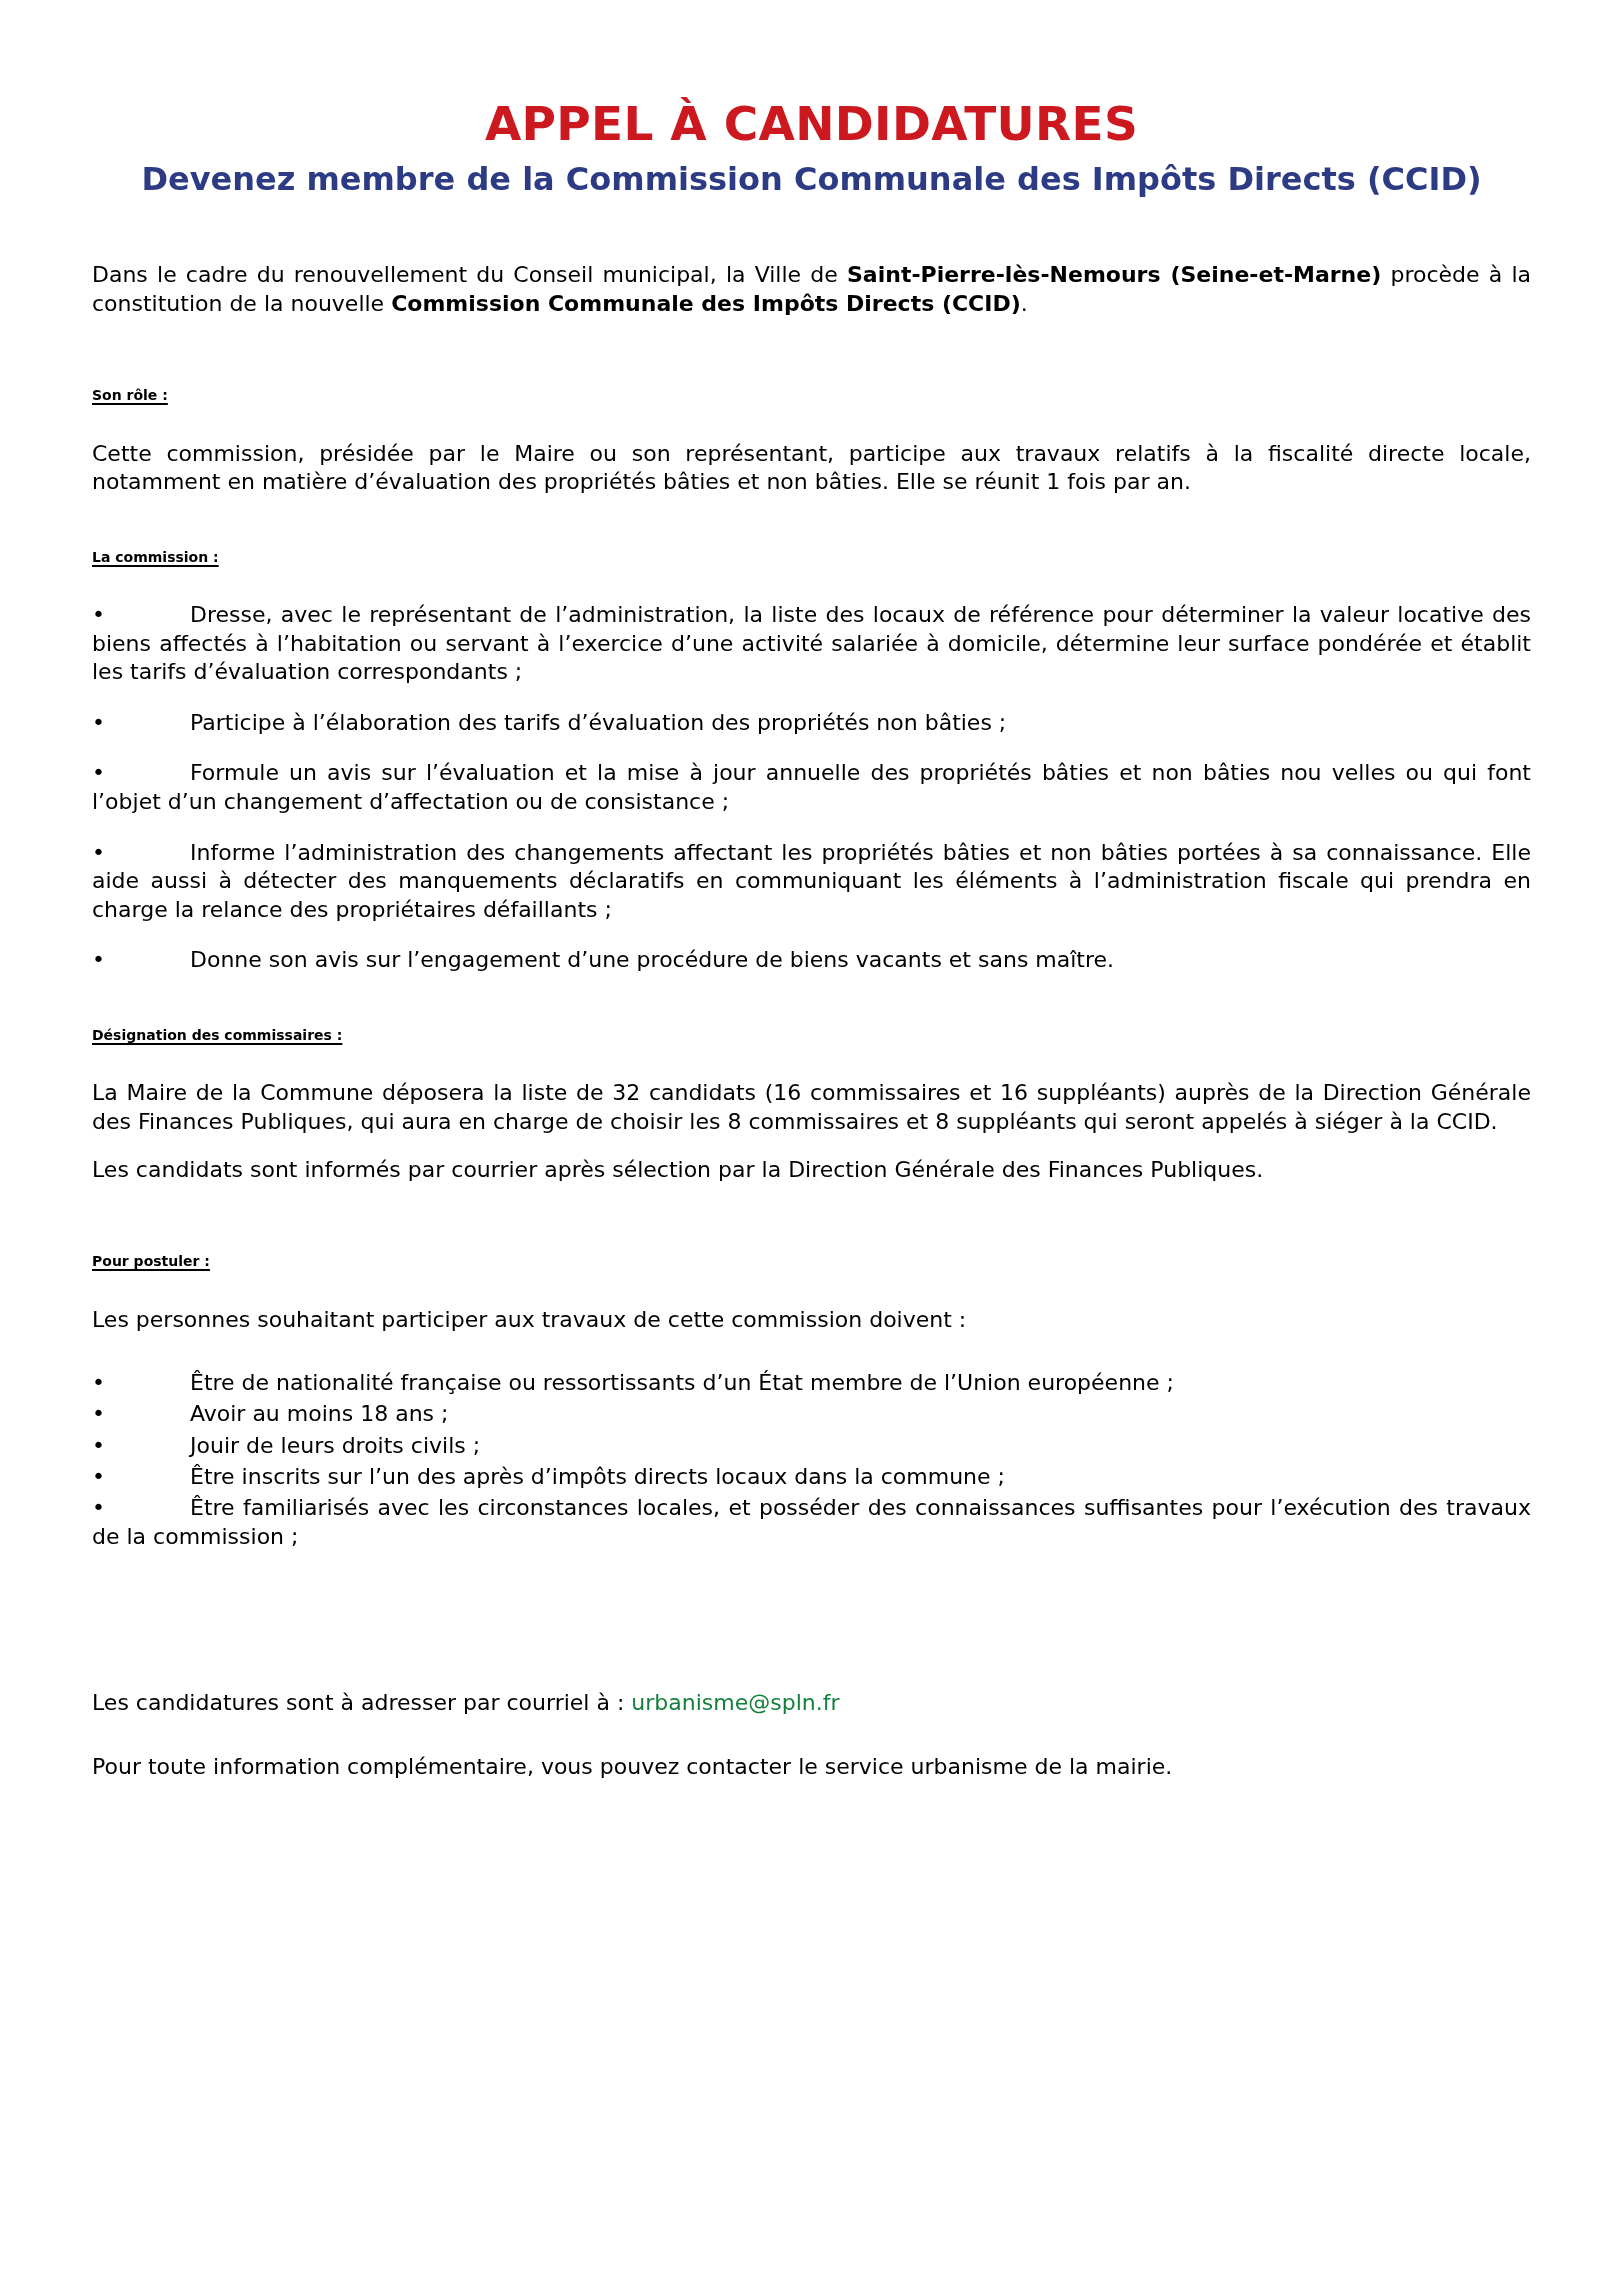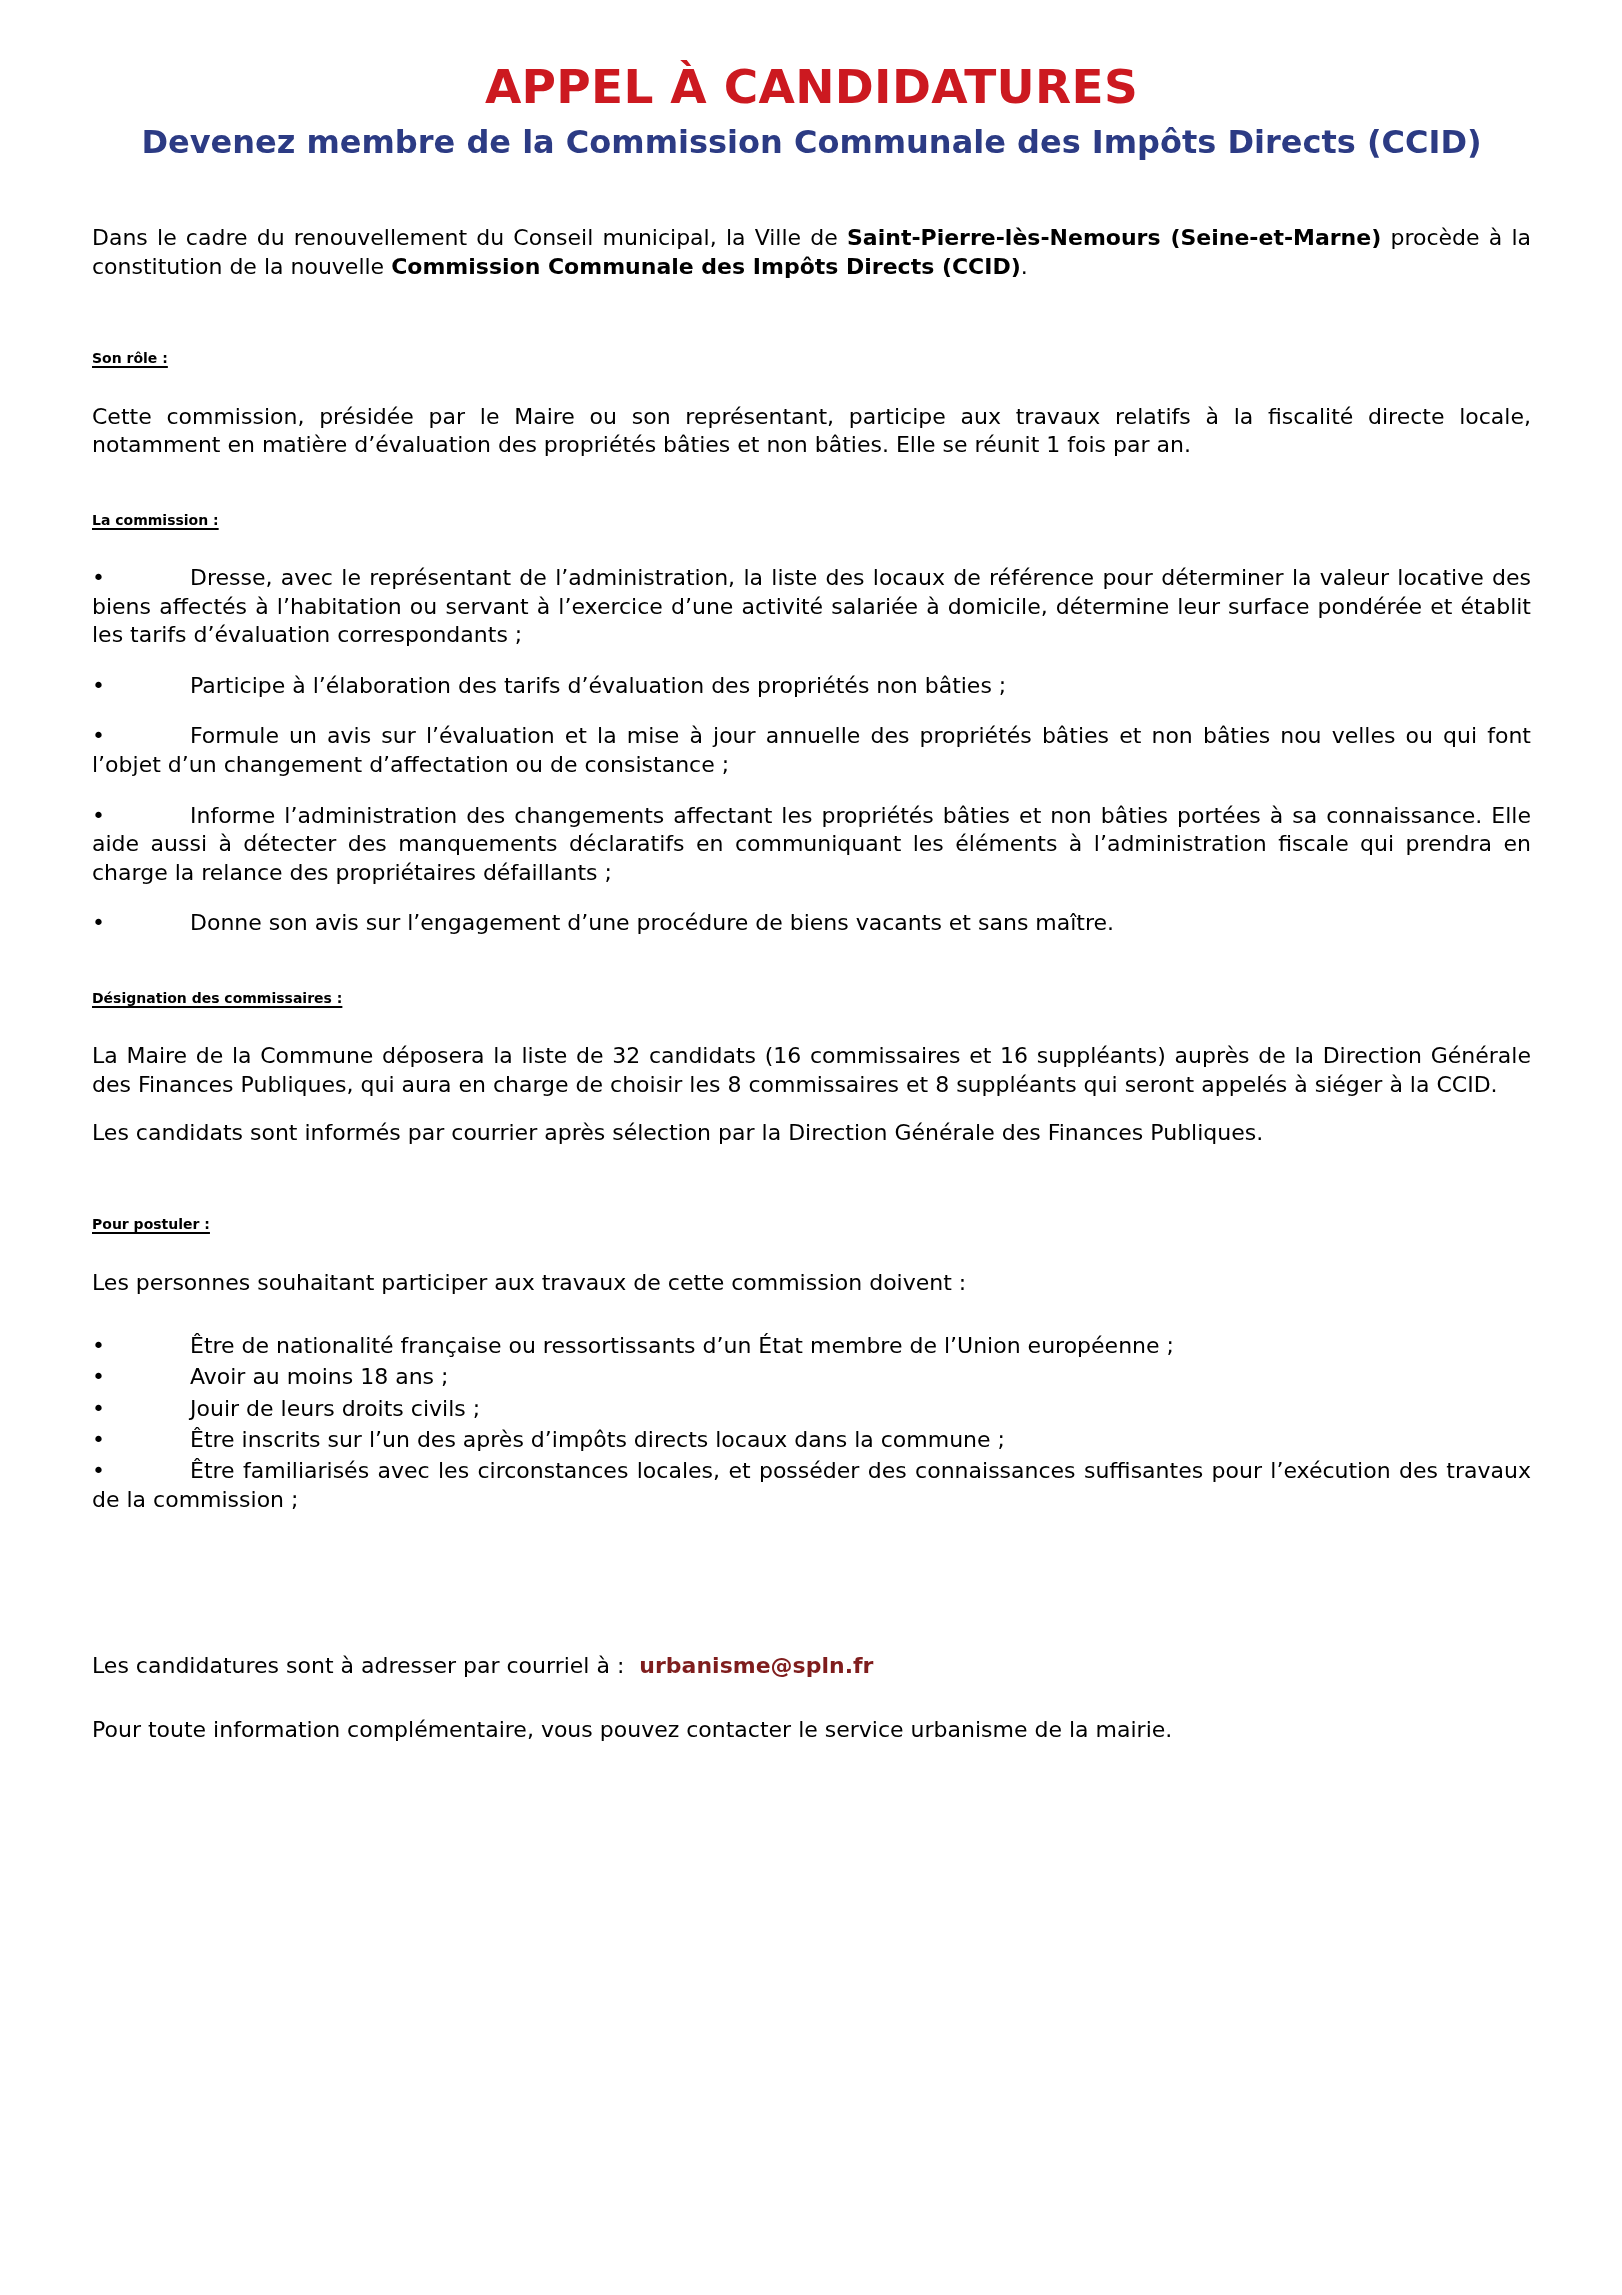--- a/index.html
+++ b/index.html
@@ -19,21 +19,21 @@
     height: 2295px;
     background: #ffffff;
     box-sizing: border-box;
     padding: 0 92px;
     overflow: hidden;
   }
 
   
   .doc-title {
     margin: 0;
-    padding-top: 61px;
+    padding-top: 98px;
     text-align: center;
     font-size: 47px;
     font-weight: bold;
     line-height: 1.12;
     letter-spacing: 0.3px;
     color: #cc1920;
   }
   .doc-subtitle {
     margin: 9.2px 0 0 0;
     text-align: center;
@@ -106,24 +106,23 @@
   ul.bullets li .bullet-text {
     display: block;
     text-indent: 98px;
   }
   ul.bullets li .bullet-text.no-justify {
     text-align: left;
   }
 
   strong.b { font-weight: bold; }
   .mail {
-    color: #7f1d1d;
-    font-weight: bold;
+    color: #15803d;
+    font-weight: normal;
     text-decoration: none;
-    margin-left: 8px;
   }
 </style>
 </head>
 <body>
 
 <div class="page">
 
   <h1 class="doc-title">APPEL À CANDIDATURES</h1>
 
   <h2 class="doc-subtitle">Devenez membre de la Commission Communale des Impôts Directs (CCID)</h2>

